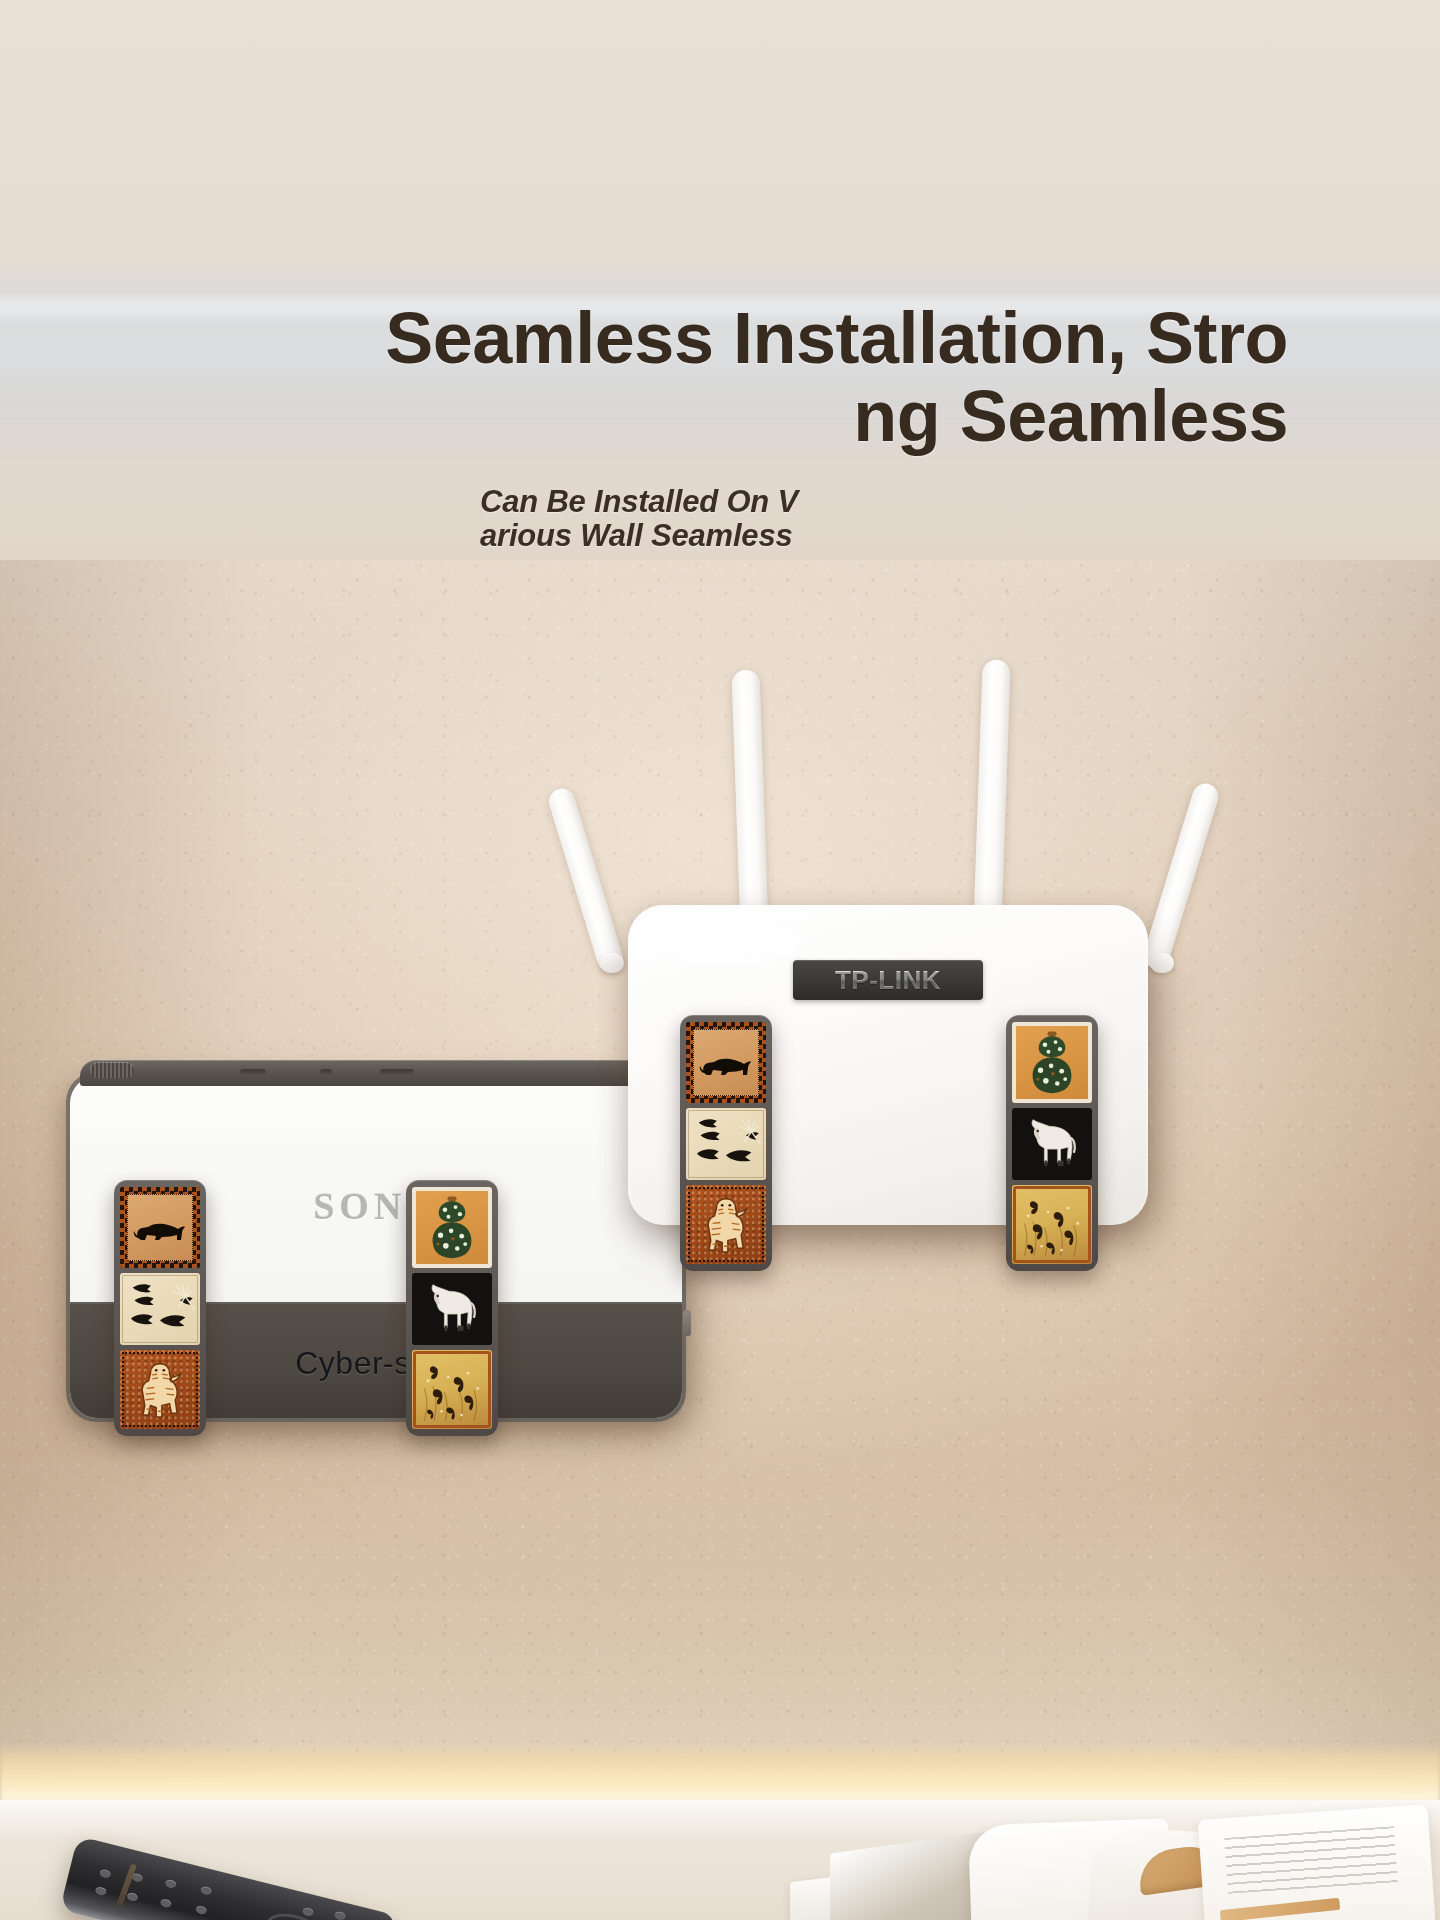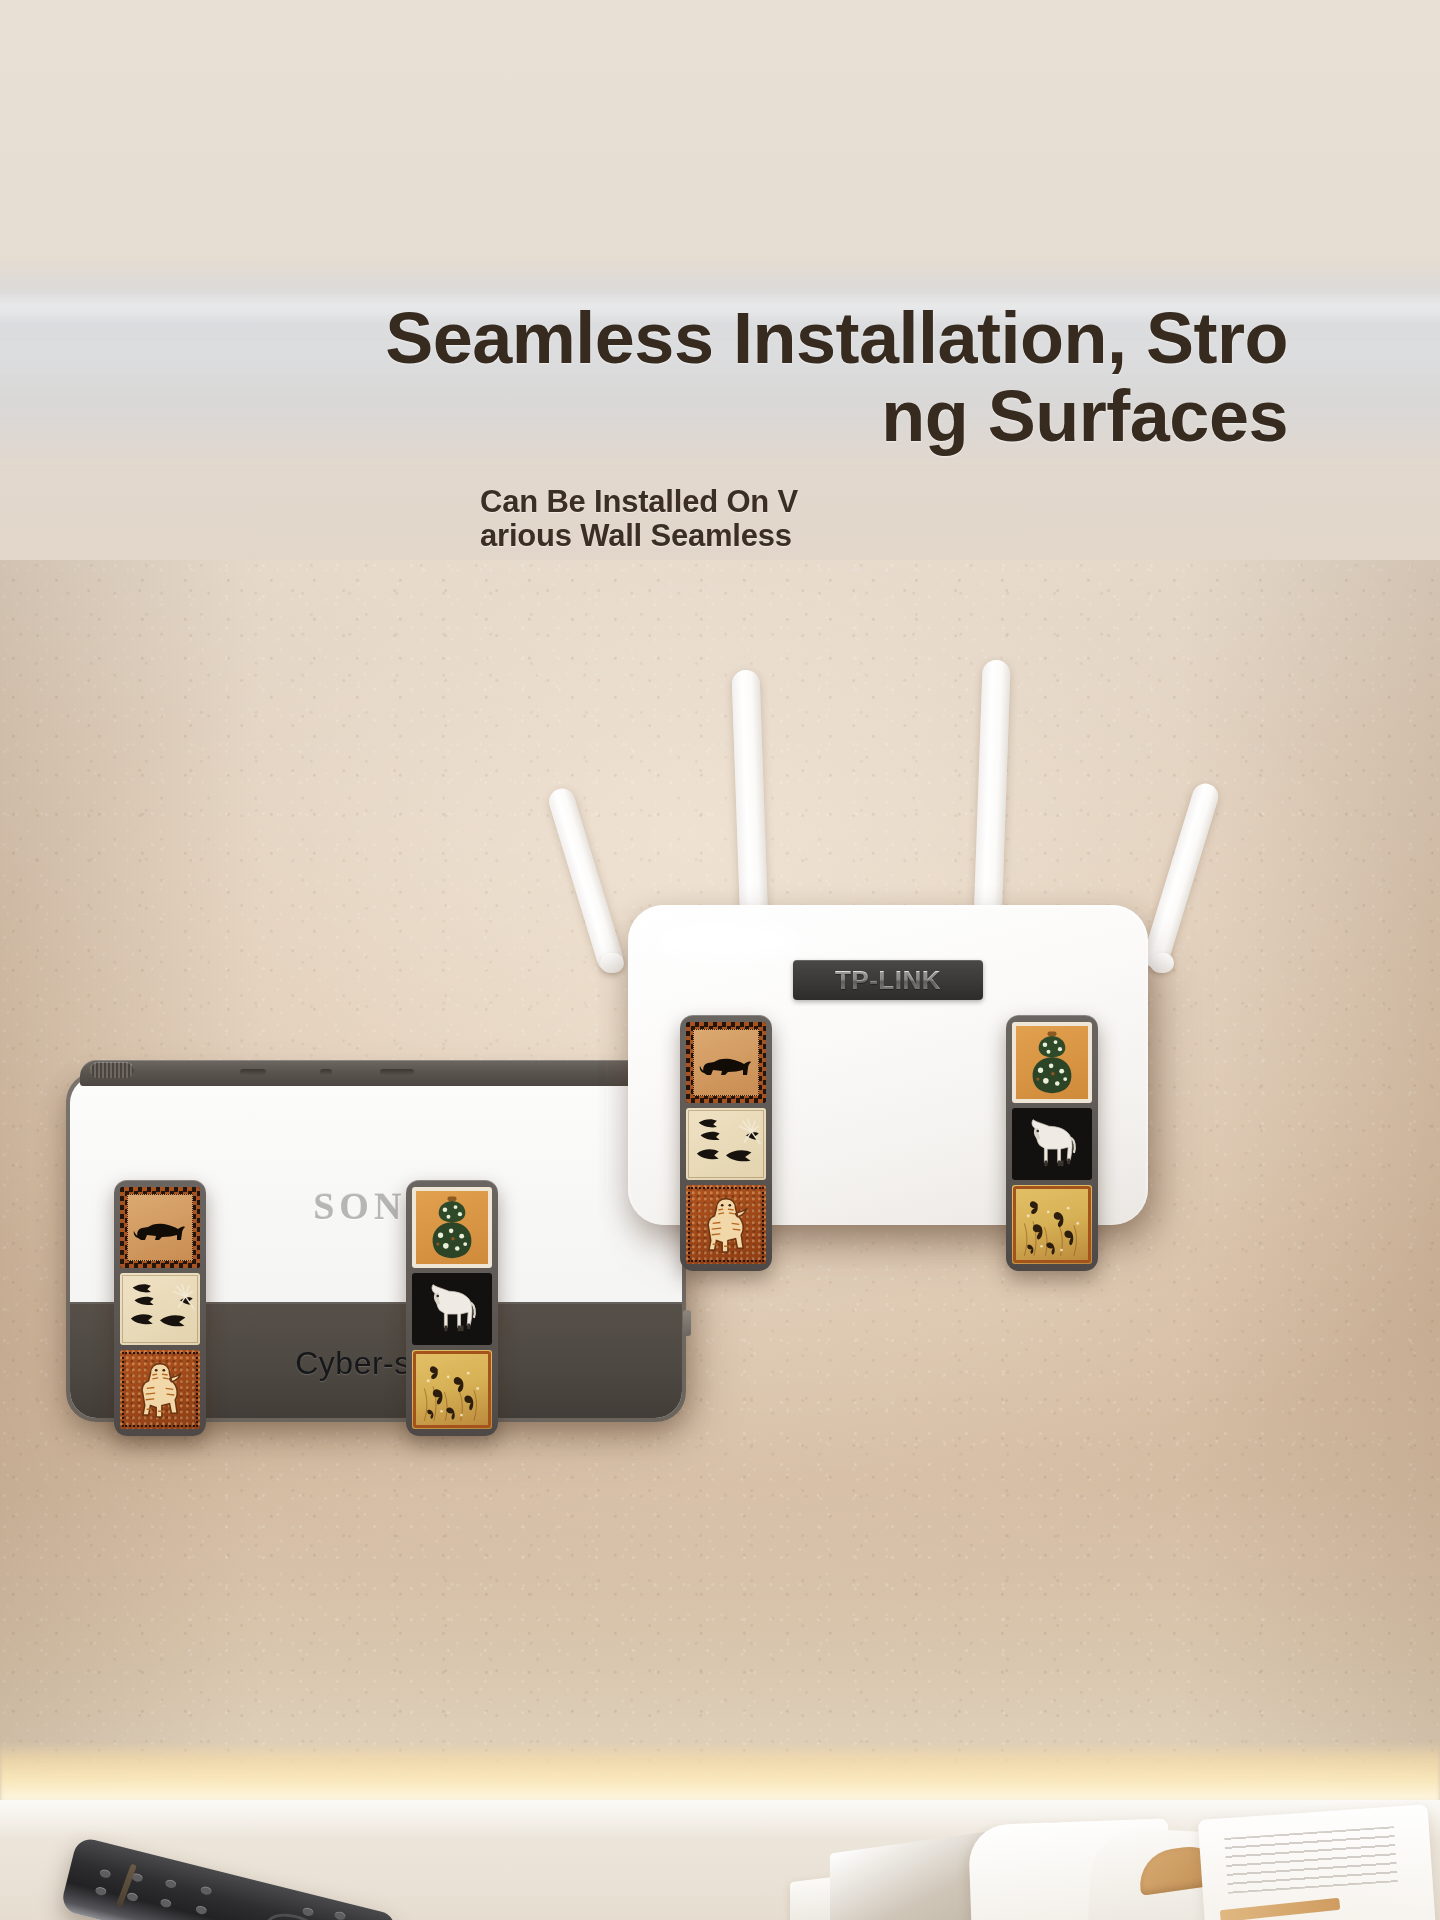--- a/index.html
+++ b/index.html
@@ -272,20 +272,21 @@
     font-size:72px; line-height:1.08; font-weight:700;
     color:#372b20; letter-spacing:-.5px;
     text-shadow:0 1px 2px rgba(255,255,255,.55);
     text-align:right;
   }
   .subhead{
     position:absolute; left:480px; top:485px; width:560px;
     font-size:31px; line-height:1.10; font-weight:700;
     color:#3b2f24; letter-spacing:-.2px;
     text-shadow:0 1px 1px rgba(255,255,255,.5);
+    font-style:italic;
   }
 </style>
 </head>
 <body>
 
 <div id="scene">
 
   <div class="bg-upper"></div>
   <div class="shelf-band"></div>
   <div class="shelf-edge"></div>
@@ -626,21 +627,21 @@
     <div style="position:absolute;left:436px;top:20px;width:170px;height:56px;opacity:.42;
          background:repeating-linear-gradient(180deg,#9a9184 0 2px,transparent 2px 9px);
          transform:rotate(-4deg);"></div>
     <div class="pg" style="left:430px; top:92px; width:120px; height:12px;
          background:linear-gradient(90deg,#e0b882,#cf9c60); transform:rotate(-6deg);
          border-radius:3px;"></div>
   </div>
 
   <div class="headline">
     <div>Seamless Installation, Stro</div>
-    <div>ng Surfaces</div>
+    <div>ng Seamless</div>
   </div>
 
   <div class="subhead">
     <div>Can Be Installed On V</div>
     <div>arious Wall Seamless</div>
   </div>
 
 </div>
 
 </body></html>

